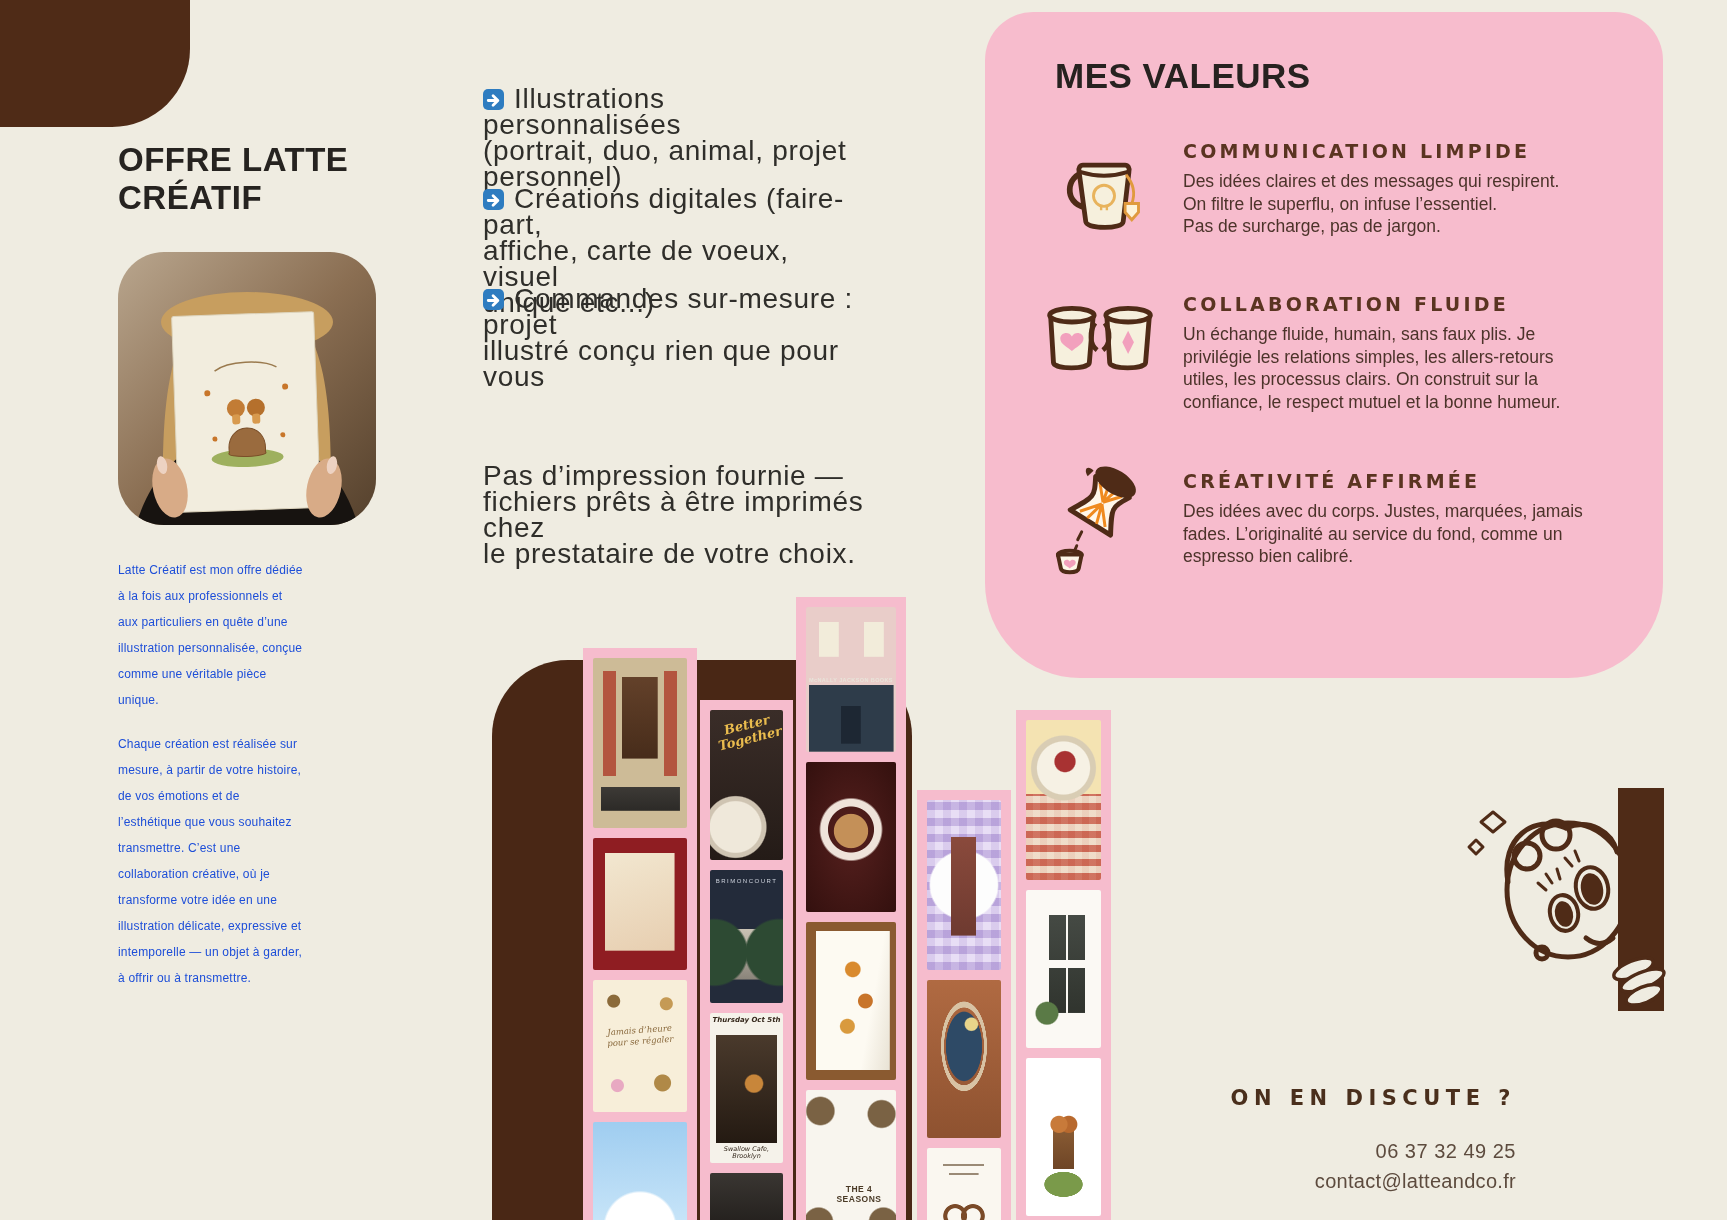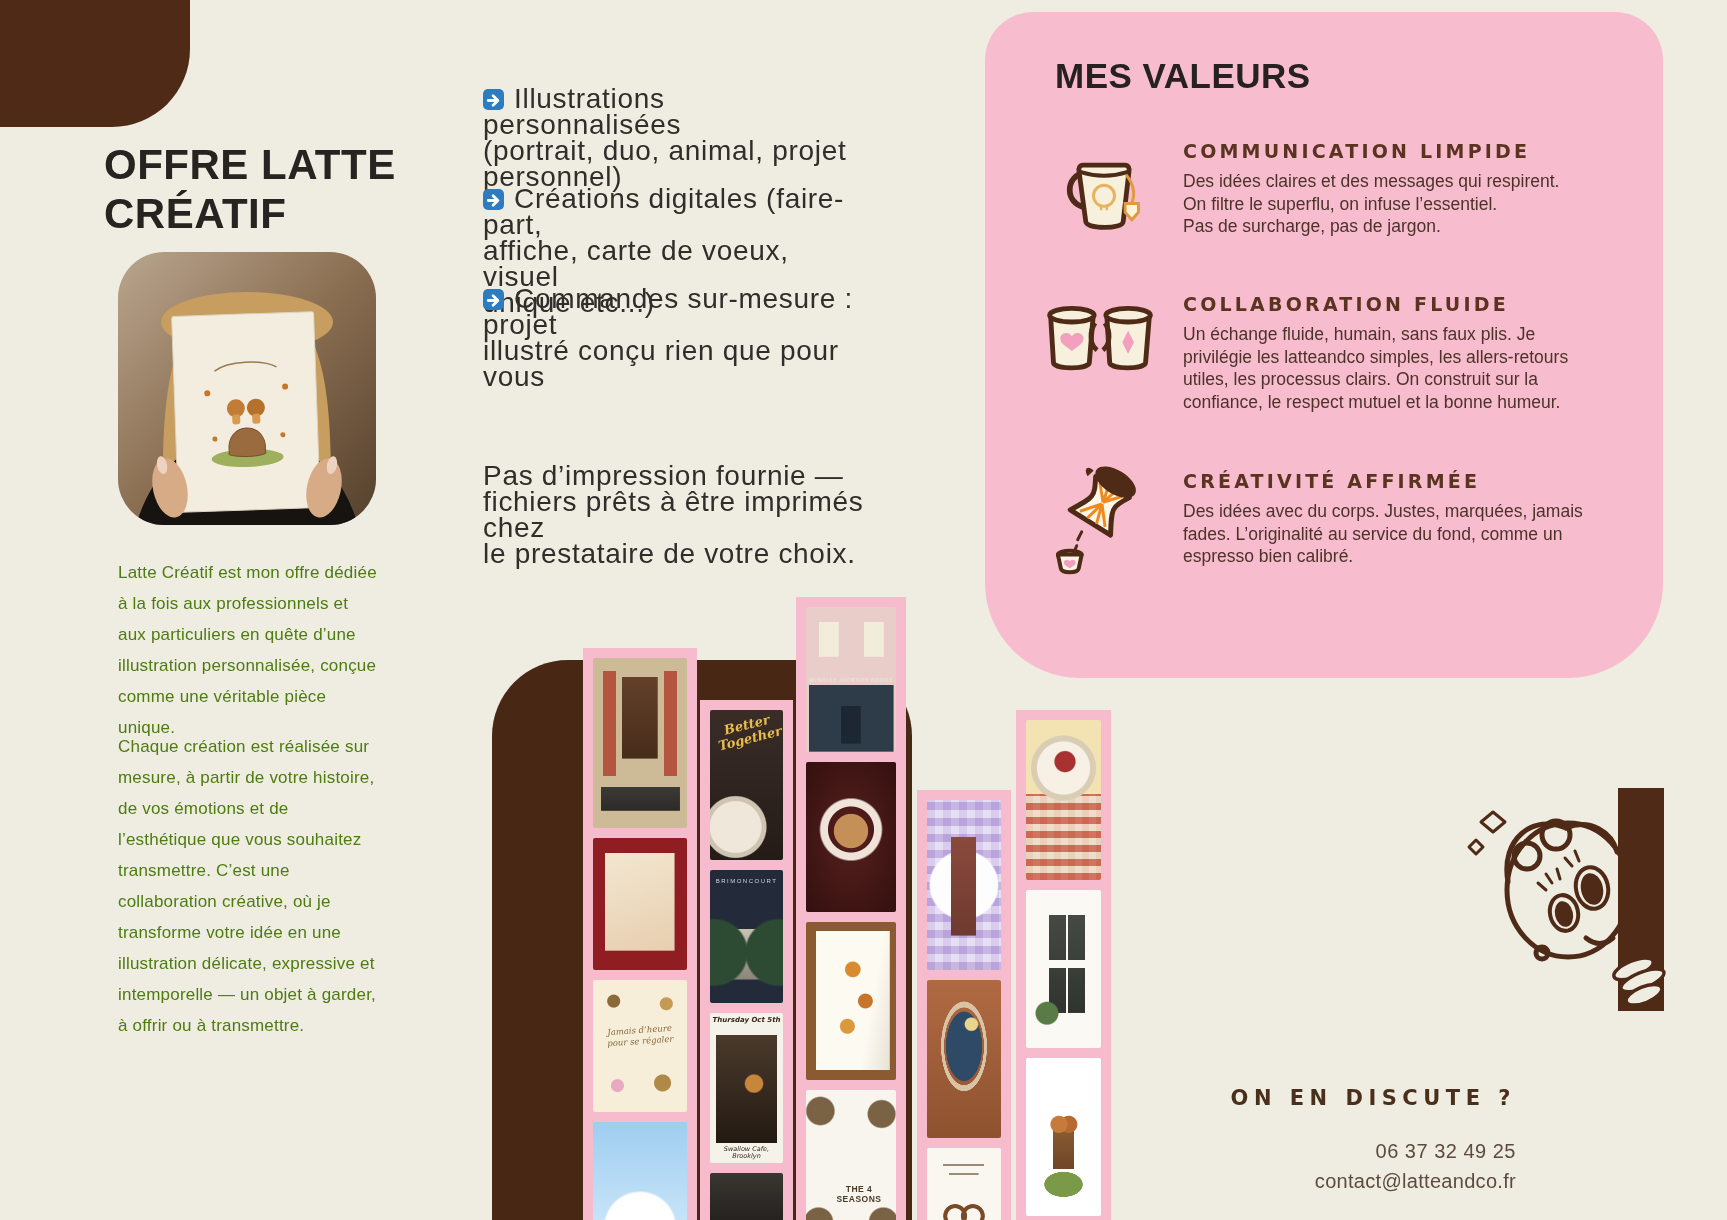--- a/index.html
+++ b/index.html
@@ -4,25 +4,25 @@
 <style>
   html,body{margin:0;padding:0;background:#e6e3d7;}
   .page{position:relative;width:1727px;height:1220px;background:#efece1;overflow:hidden;
         font-family:"Liberation Sans",sans-serif;}
 
   
   .corner-brown{position:absolute;left:0;top:0;width:190px;height:127px;background:#4f2b17;
                 border-radius:0 0 78px 0;}
 
   
-  .left-title{position:absolute;left:104px;top:141px;width:330px;font-size:42px;font-weight:bold;
+  .left-title{position:absolute;left:118px;top:141px;width:330px;font-size:33px;font-weight:bold;
               line-height:1.16;letter-spacing:.5px;color:#262320;white-space:pre-line;}
   .photo{position:absolute;left:118px;top:252px;width:258px;height:273px;border-radius:46px;
          overflow:hidden;}
-  .para{position:absolute;font-size:17px;line-height:31px;color:#4d7c0f;white-space:pre-line;
+  .para{position:absolute;font-size:12px;line-height:26px;color:#1d4ed8;white-space:pre-line;
         letter-spacing:.2px;}
   #para1{left:118px;top:557px;width:345px;}
   #para2{left:118px;top:731px;width:345px;}
 
   
   .svc,.note{position:absolute;left:483px;width:385px;font-size:28px;line-height:26px;
              color:#2f2e2a;letter-spacing:.7px;}
   .svc-text{white-space:pre-line;}
   .note{white-space:pre-line;}
   .arrow-ic{display:inline-block;width:21px;height:21px;border-radius:5px;background:#2e7cc0;
@@ -285,21 +285,21 @@
           <ellipse cx="36" cy="14" rx="23" ry="7" fill="#f6f0dd" stroke="#4f2b17" stroke-width="5"></ellipse>
           <path d="M72 14 L116 14 L112 63 C111 70 76 70 75 63 Z" fill="#f6f0dd" stroke="#4f2b17" stroke-width="5" stroke-linejoin="round"></path>
           <ellipse cx="94" cy="14" rx="23" ry="7" fill="#f6f0dd" stroke="#4f2b17" stroke-width="5"></ellipse>
           <path d="M60 22 C54 30 54 44 62 50 M70 22 C76 30 76 44 68 50" stroke="#4f2b17" stroke-width="5" fill="none"></path>
           <path d="M36 36 c-3 -6 -12 -4 -12 2 c0 6 8 9 12 13 c4 -4 12 -7 12 -13 c0 -6 -9 -8 -12 -2 z" fill="#f2a0bd"></path>
           <path d="M94 30 L100 42 L94 54 L88 42 Z" fill="#f2a0bd"></path>
         </svg>
       </div>
       <div class="v-title">COLLABORATION FLUIDE</div>
       <div class="v-text">Un échange fluide, humain, sans faux plis. Je
-privilégie les latteandco simples, les allers-retours
+privilégie les relations simples, les allers-retours
 utiles, les processus clairs. On construit sur la
 confiance, le respect mutuel et la bonne humeur.</div>
     </div>
 
     <div class="value-row" id="vrow3">
       <div class="v-icon">
         <svg width="104" height="118" viewBox="0 0 105 118">
           <g transform="rotate(32 55 45)">
             <path d="M35 26 C45 44 45 44 31 68 L79 68 C65 44 65 44 75 26 Z" fill="#fff7ea" stroke="#4f2b17" stroke-width="5" stroke-linejoin="round"></path>
             <g stroke="#ef8a1f" stroke-width="3">

